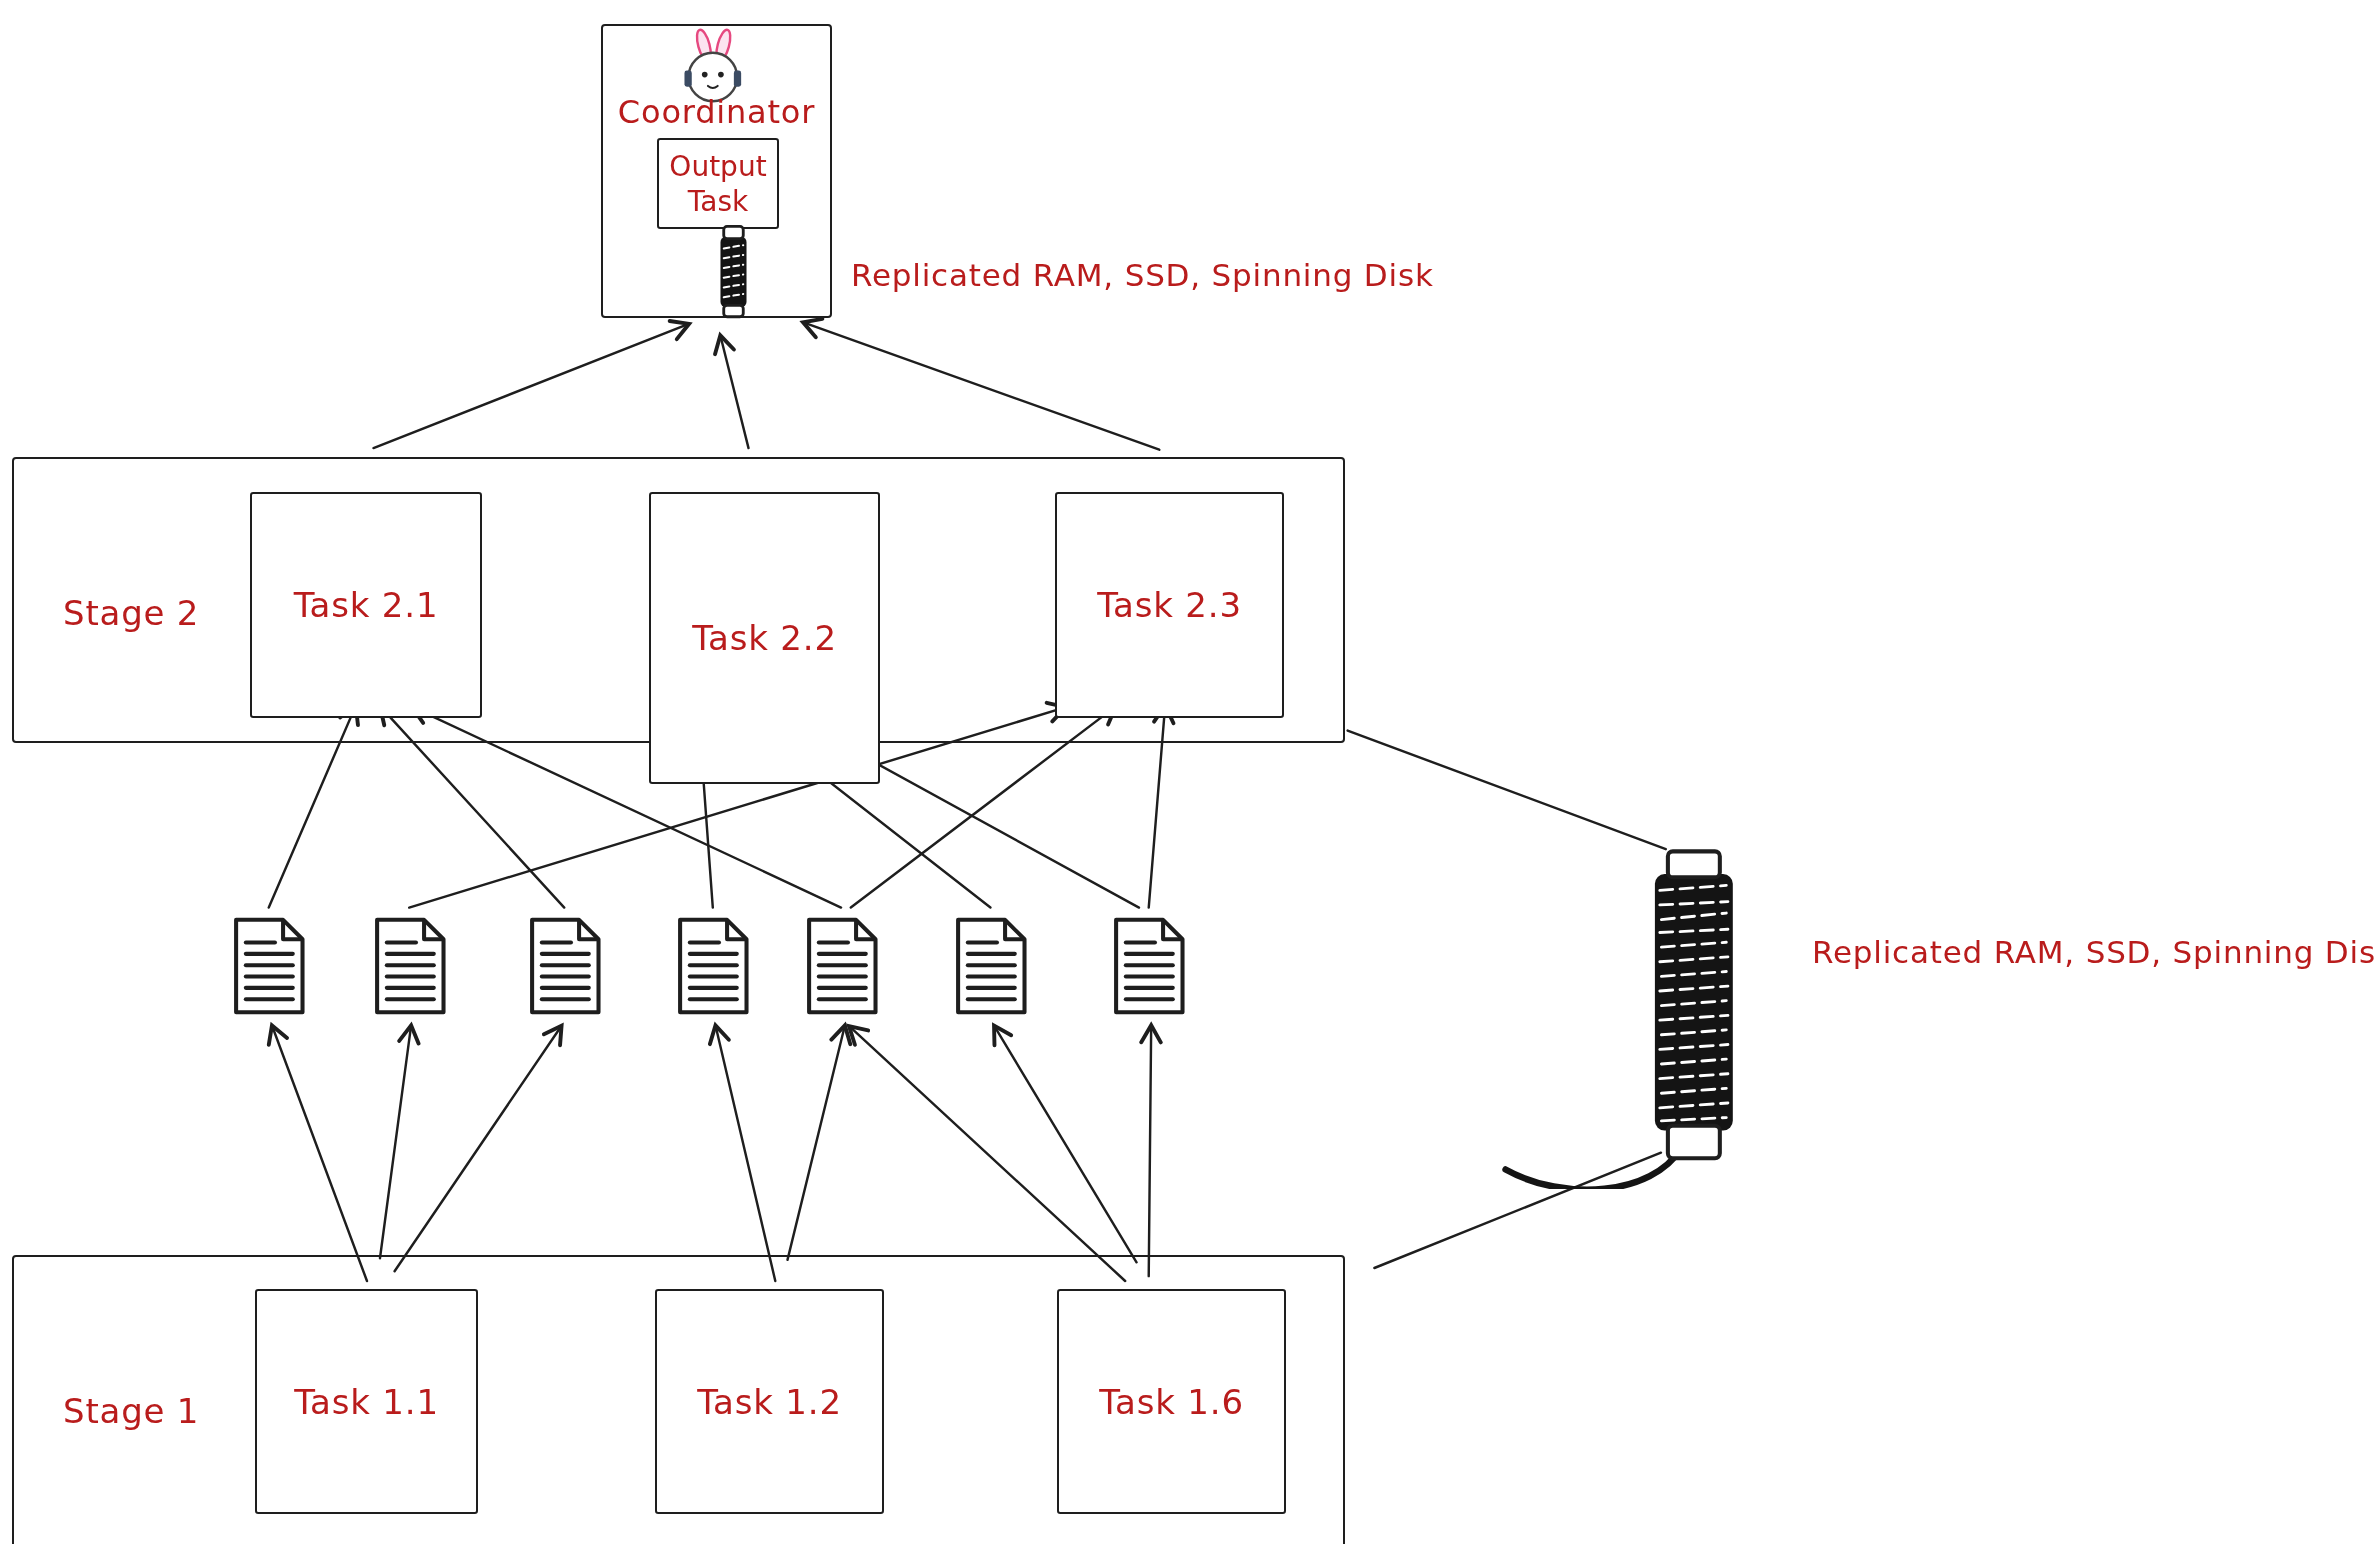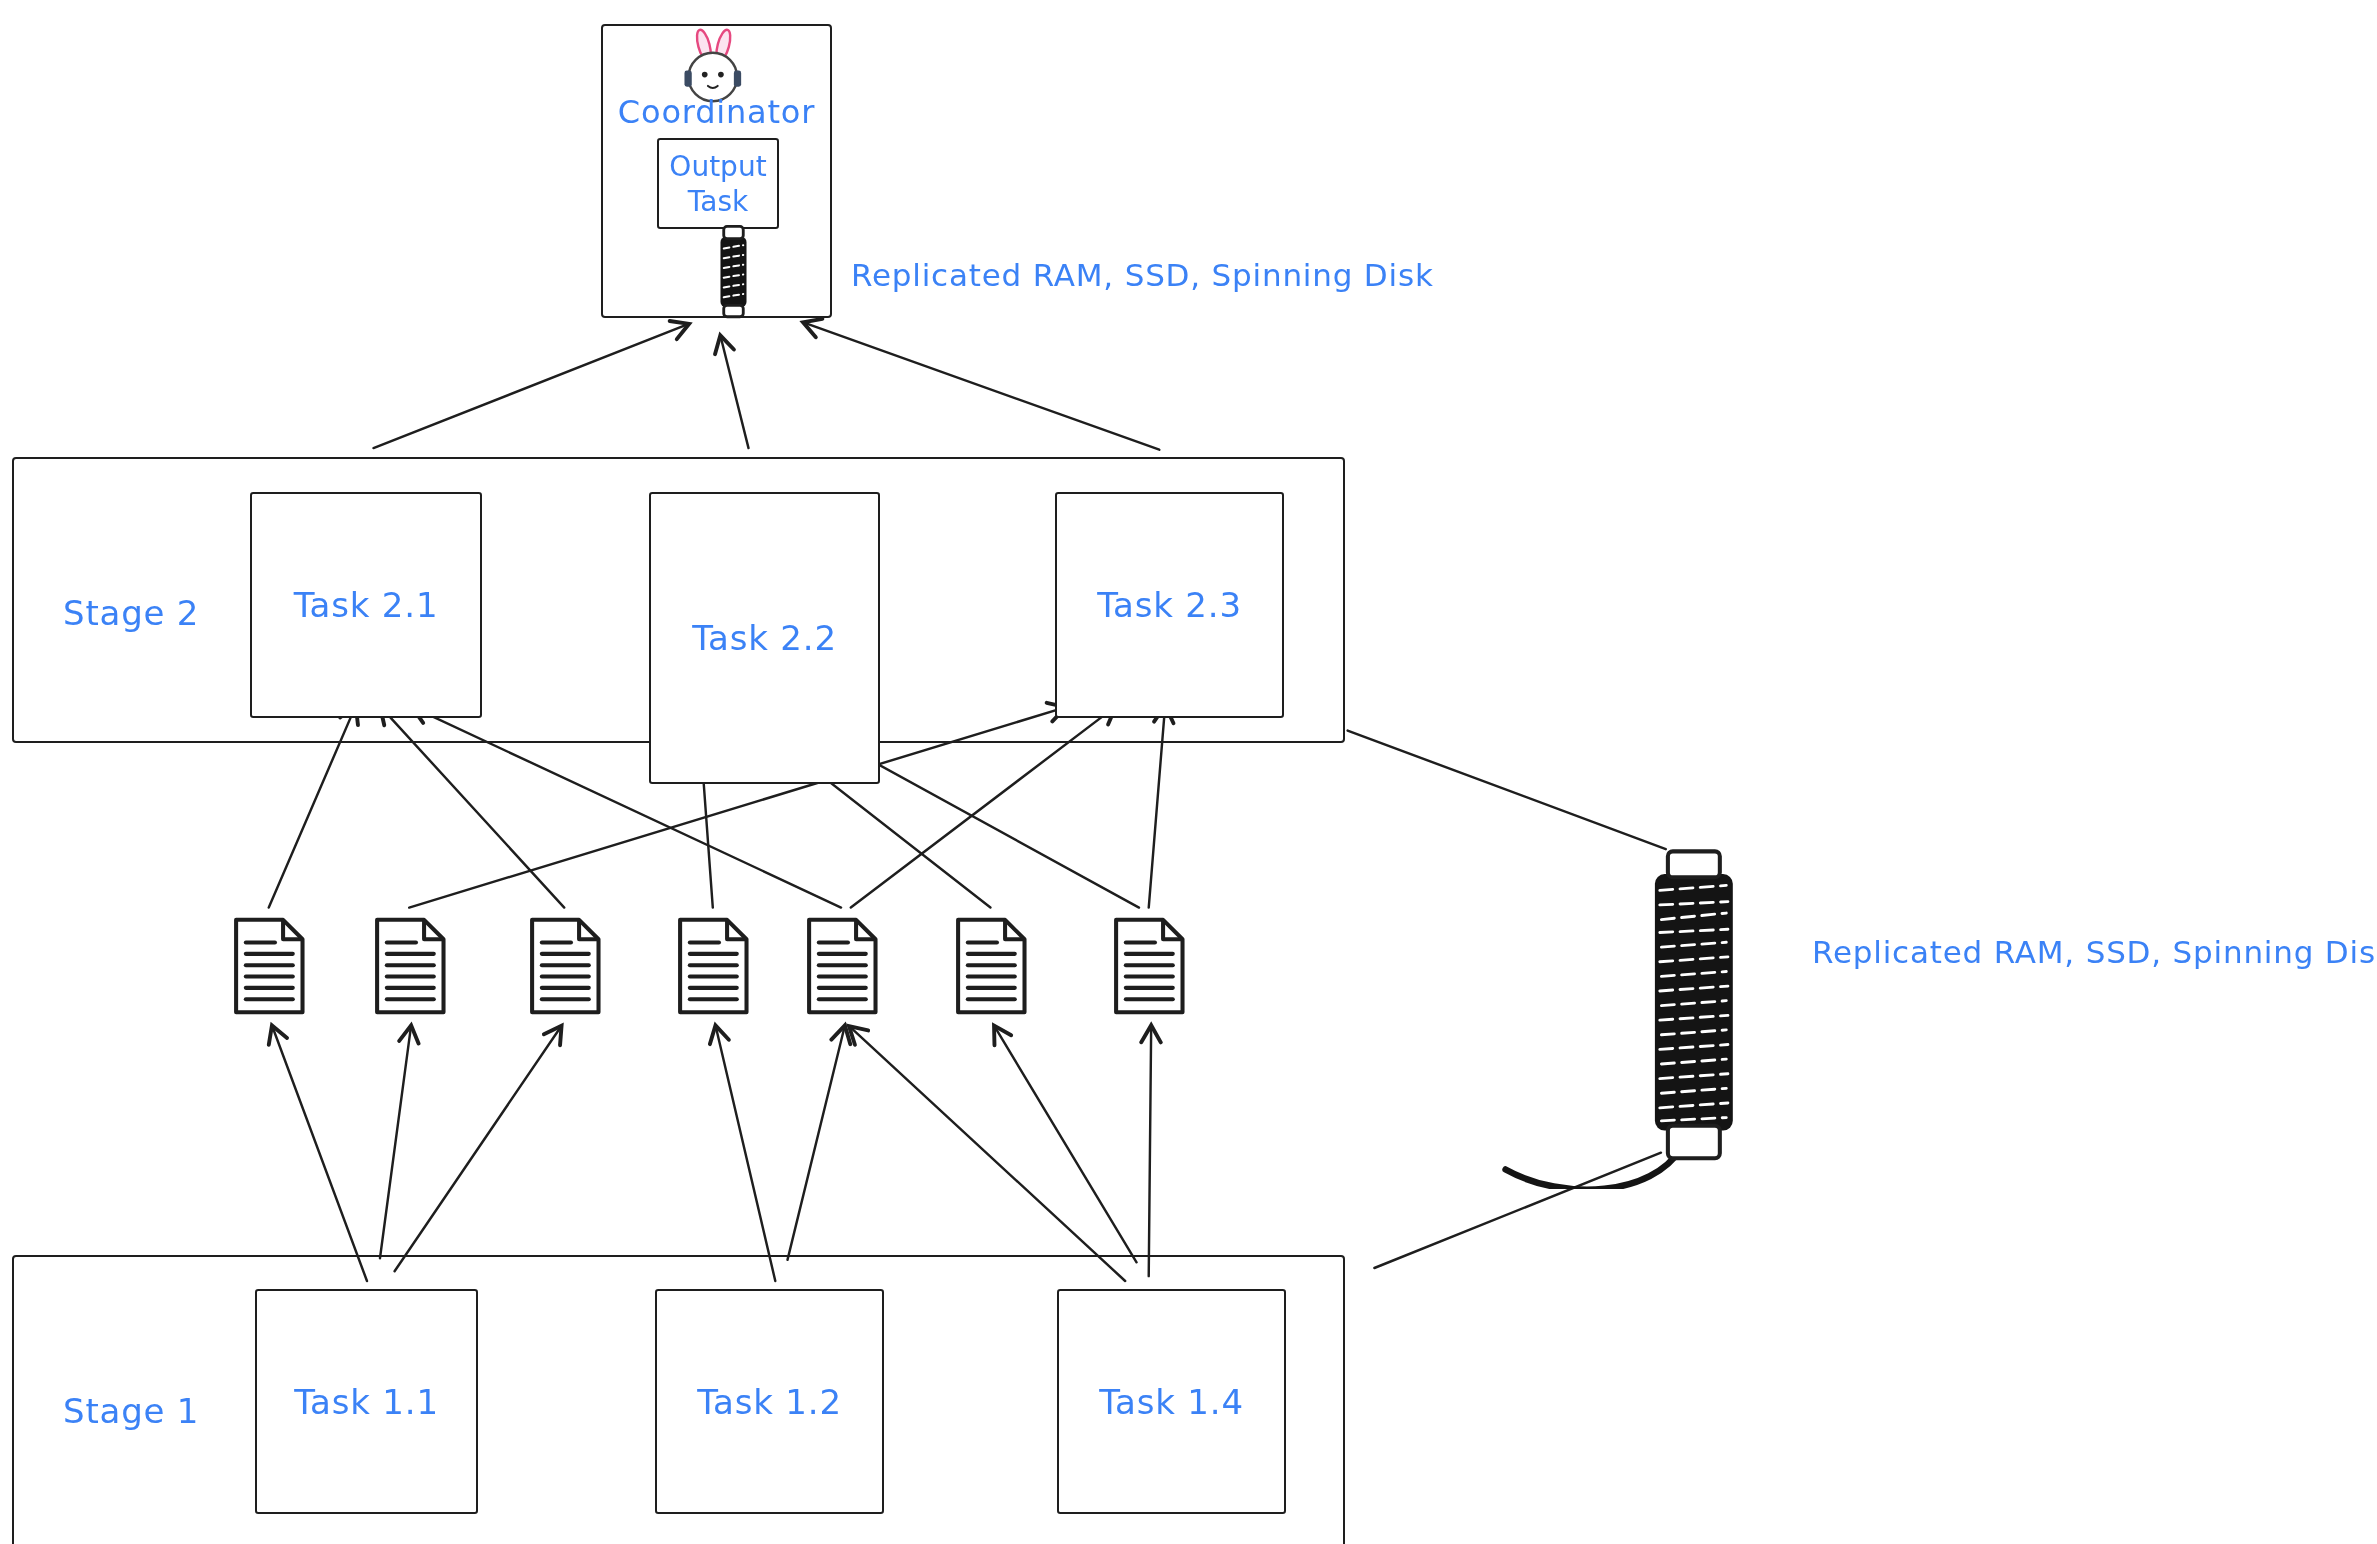--- a/index.html
+++ b/index.html
@@ -1,18 +1,18 @@
 <!DOCTYPE html>
 <html style="font-size:13px"><head>
 <meta charset="utf-8">
 <style>
   html,body { margin:0; padding:0; background:#ffffff; }
   .canvas {
     position:relative; width:2377px; height:1544px; background:#ffffff;
-    font-family:"DejaVu Sans", sans-serif; color:#3b82f6; overflow:hidden;
+    font-family:"DejaVu Sans", sans-serif; color:#b91c1c; overflow:hidden;
   }
   .connections { position:absolute; left:0; top:0; z-index:1; }
   .sketch-box {
     position:absolute; border:2.4px solid #1e1e1e; border-radius:4px;
     background:transparent; box-sizing:border-box; z-index:2;
   }
   .coordinator-label {
     position:absolute; left:0; top:67px; width:100%; text-align:center;
     font-size:32px; letter-spacing:0.8px;
   }
@@ -251,18 +251,18 @@
 
   <div class="sketch-box" style="left:12px; top:1255px; width:1333px; height:336px;">
     <div class="stage-label">Stage 1</div>
     <div class="task-box" style="left:241px; top:32px; width:223px; height:225px;">
       <span>Task 1.1</span>
     </div>
     <div class="task-box" style="left:641px; top:32px; width:229px; height:225px;">
       <span>Task 1.2</span>
     </div>
     <div class="task-box" style="left:1043px; top:32px; width:229px; height:225px;">
-      <span>Task 1.4</span>
+      <span>Task 1.6</span>
     </div>
   </div>
 
 </div>
 
 
 </body></html>

